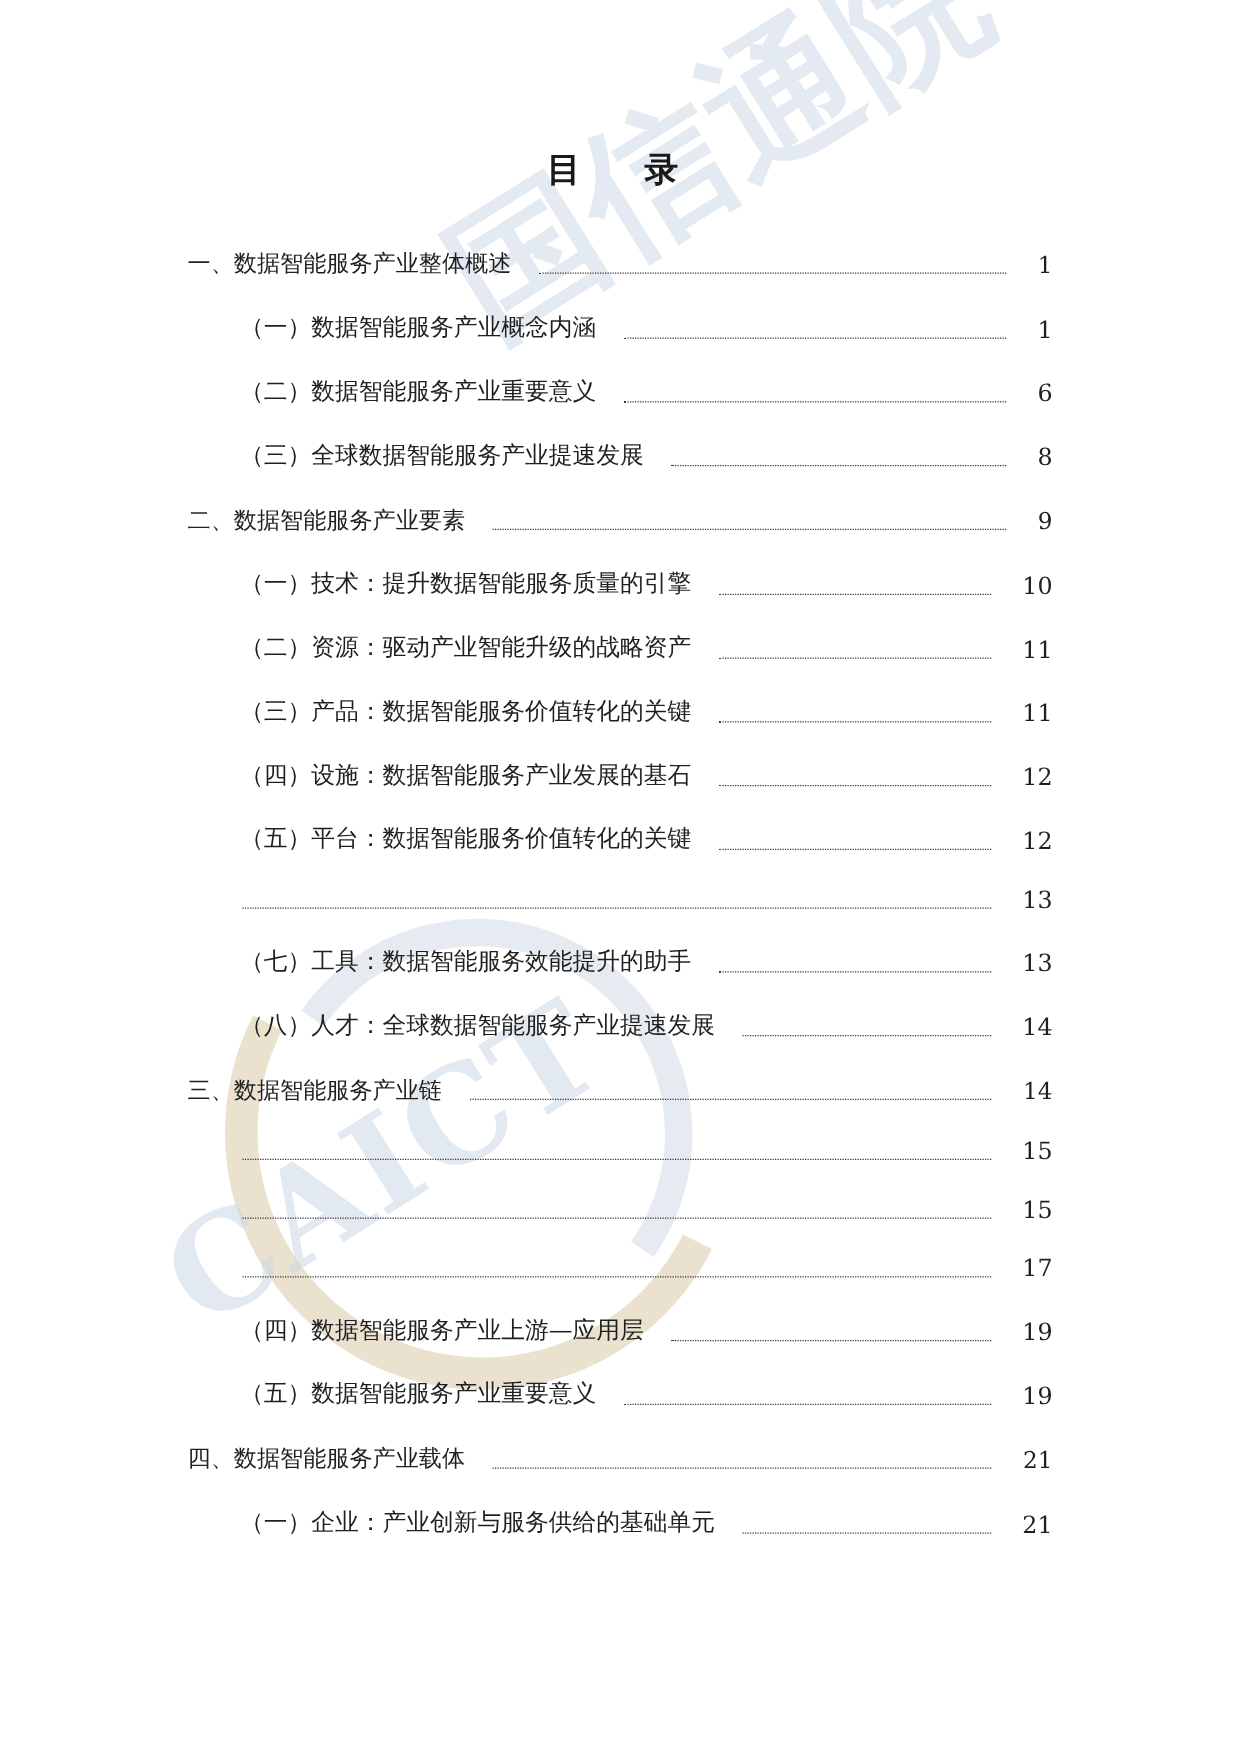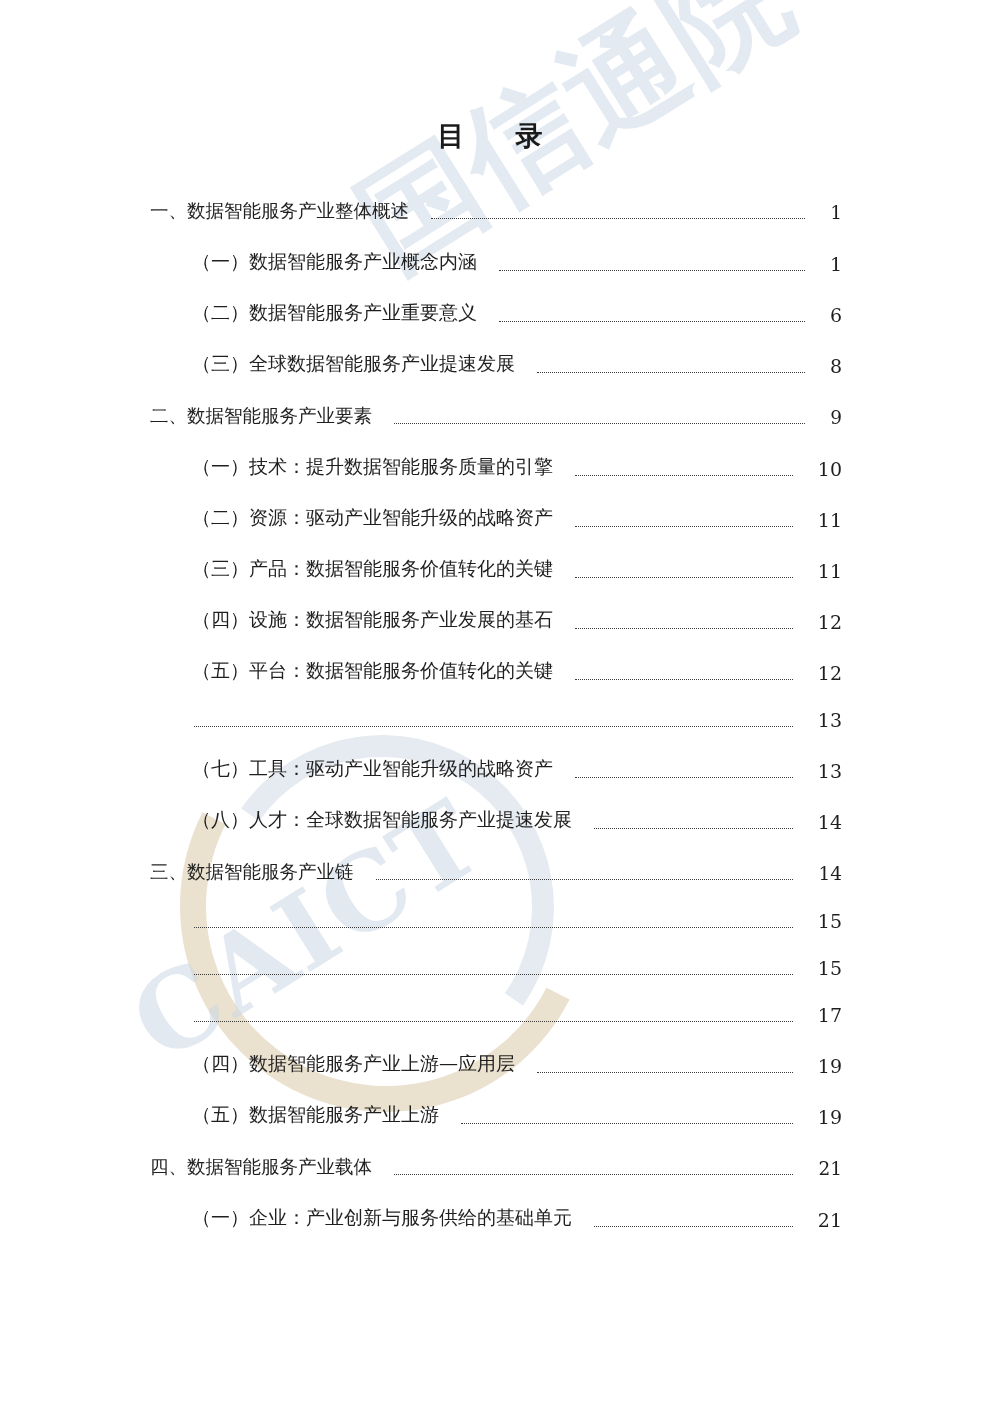--- a/index.html
+++ b/index.html
@@ -208,21 +208,21 @@
         <span class="toc-dots"></span>
         <span class="toc-page">12</span>
       </li>
 
       <li class="toc-entry level-2">
         <span class="toc-dots"></span>
         <span class="toc-page">13</span>
       </li>
 
       <li class="toc-entry level-2">
-        <span class="toc-label">（七）工具：驱动产业智能升级的战略资产</span>
+        <span class="toc-label">（七）工具：数据智能服务效能提升的助手</span>
         <span class="toc-dots"></span>
         <span class="toc-page">13</span>
       </li>
 
       <li class="toc-entry level-2">
         <span class="toc-label">（八）人才：全球数据智能服务产业提速发展</span>
         <span class="toc-dots"></span>
         <span class="toc-page">14</span>
       </li>
 
@@ -247,21 +247,21 @@
         <span class="toc-page">17</span>
       </li>
 
       <li class="toc-entry level-2">
         <span class="toc-label">（四）数据智能服务产业上游—应用层</span>
         <span class="toc-dots"></span>
         <span class="toc-page">19</span>
       </li>
 
       <li class="toc-entry level-2">
-        <span class="toc-label">（五）数据智能服务产业上游</span>
+        <span class="toc-label">（五）数据智能服务产业重要意义</span>
         <span class="toc-dots"></span>
         <span class="toc-page">19</span>
       </li>
 
       <li class="toc-entry level-1">
         <span class="toc-label">四、数据智能服务产业载体</span>
         <span class="toc-dots"></span>
         <span class="toc-page">21</span>
       </li>
 

